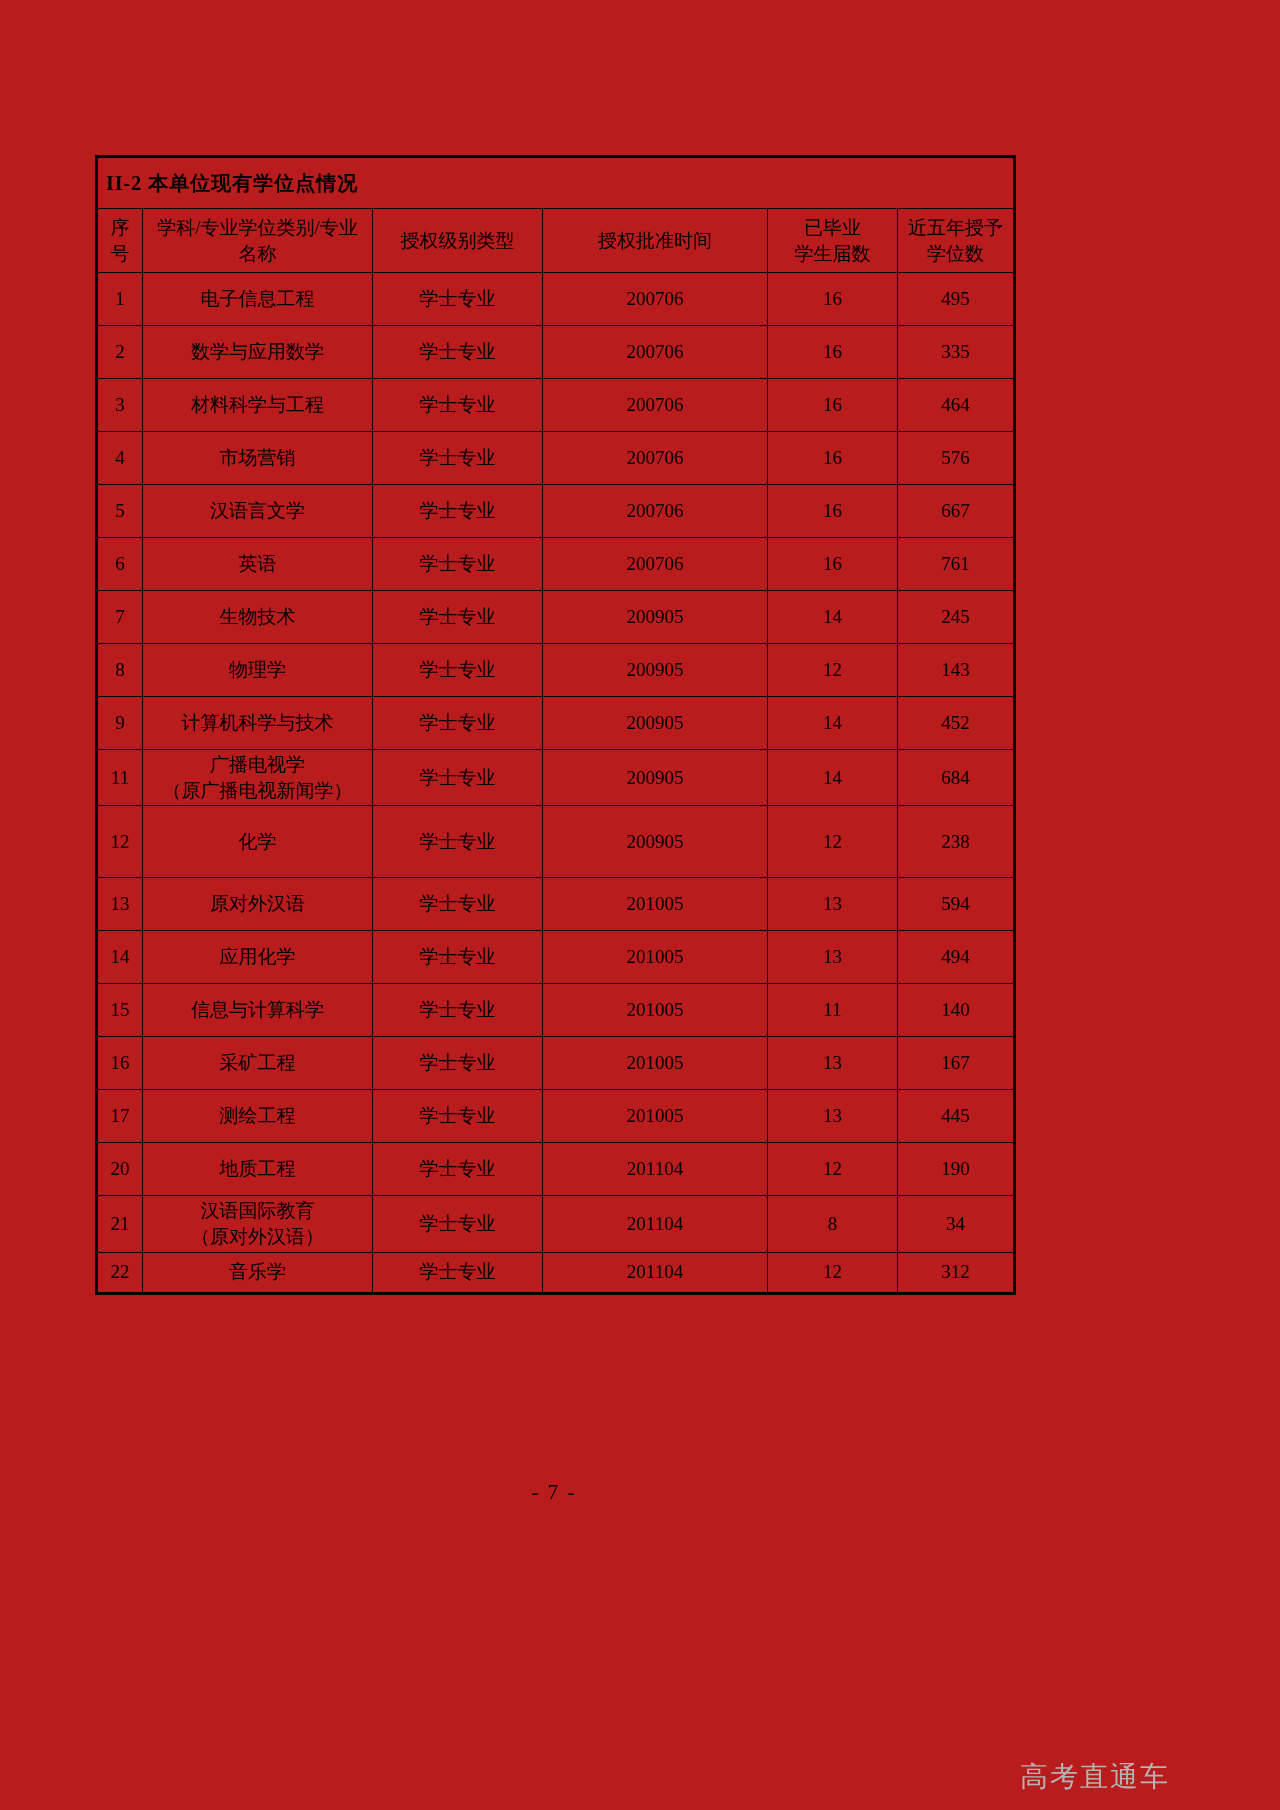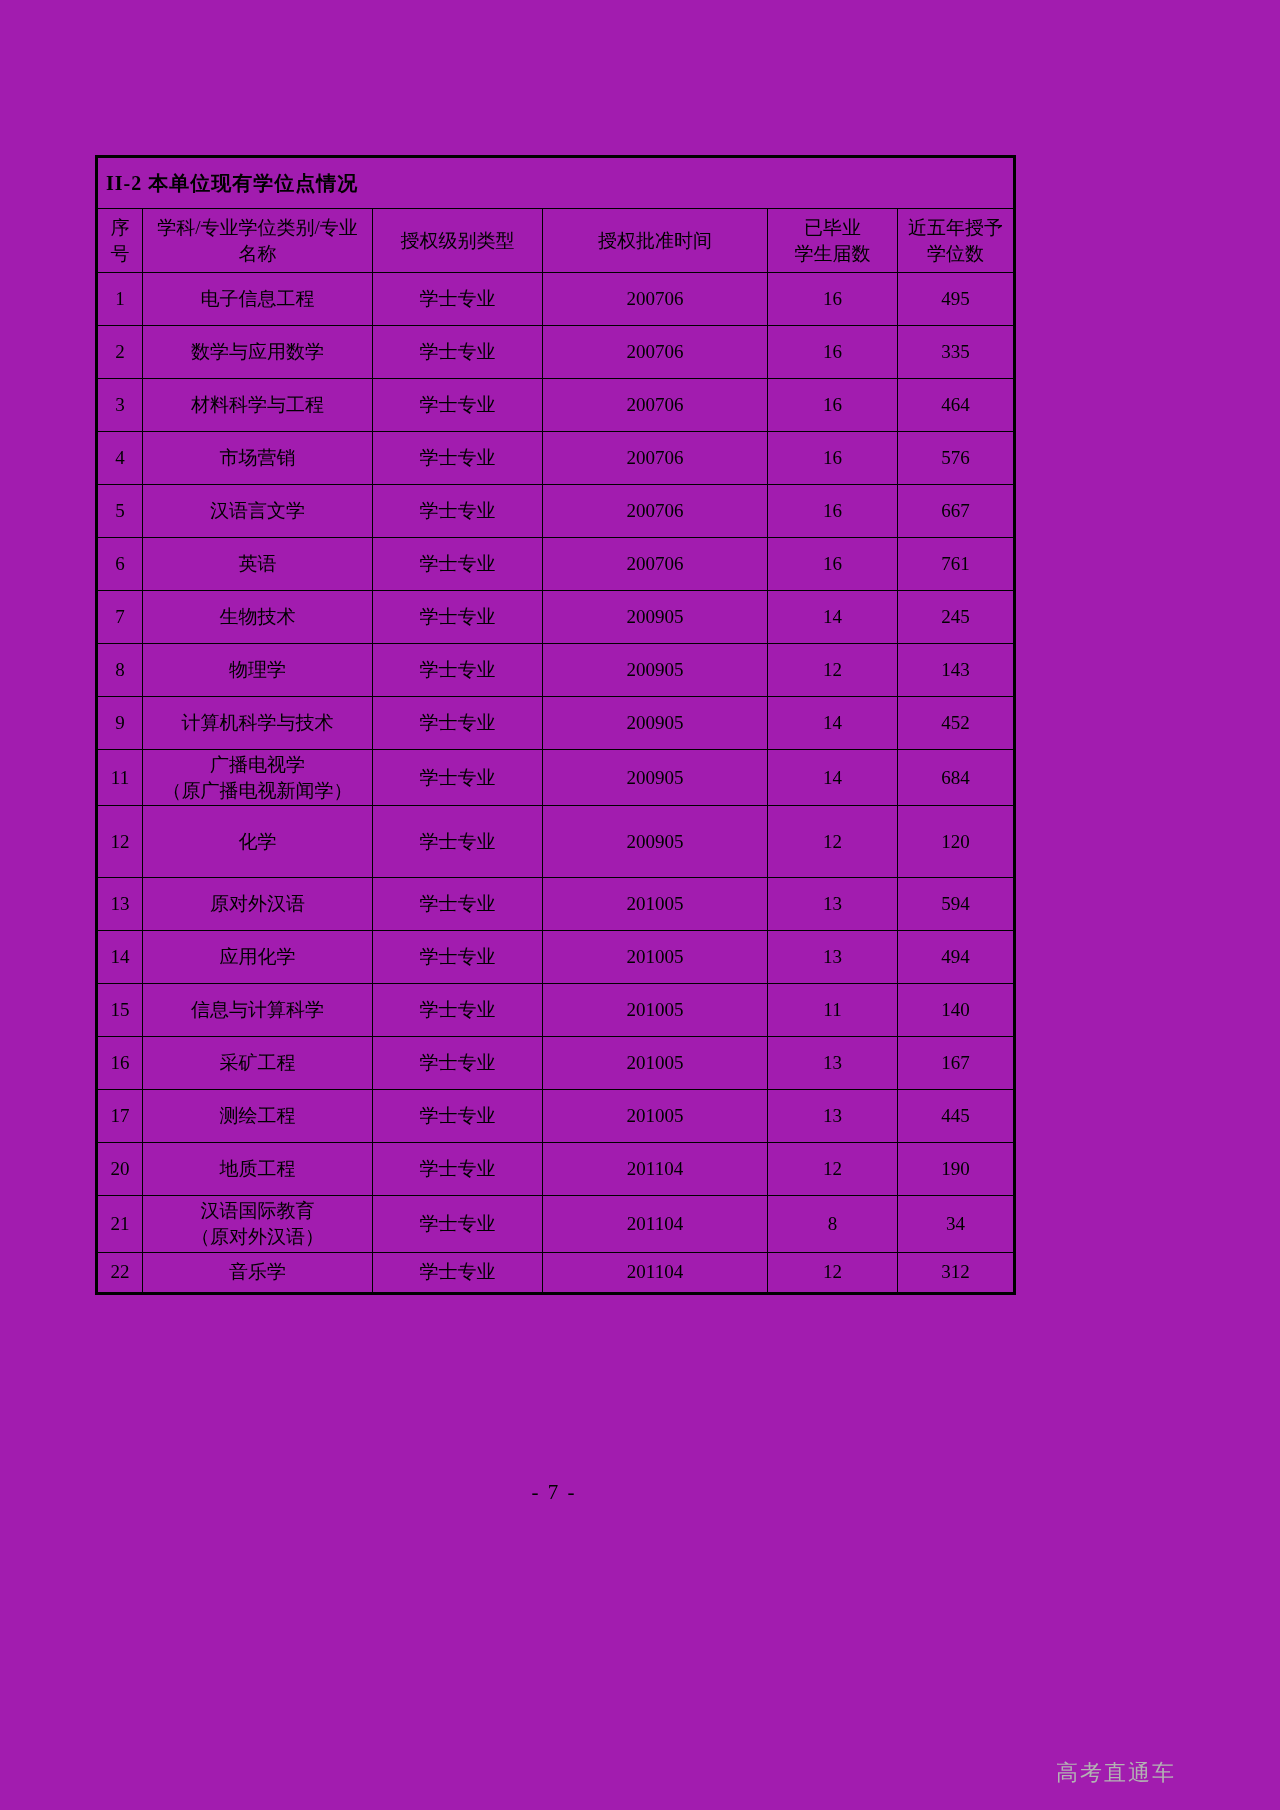--- a/index.html
+++ b/index.html
@@ -2,21 +2,21 @@
 <html><head>
 <meta charset="utf-8">
 <style>
   * { margin: 0; padding: 0; box-sizing: border-box; }
   html, body { background: #e9e9e9; }
   body { font-family: "Liberation Serif", serif; }
   .page {
     position: relative;
     width: 1280px;
     height: 1810px;
-    background: #a21caf;
+    background: #b91c1c;
     margin: 0 auto;
     overflow: hidden;
     color: #000;
   }
   table.degree-table {
     position: absolute;
     left: 95px;
     top: 155px;
     width: 918px;
     border-collapse: collapse;
@@ -62,23 +62,23 @@
     position: absolute;
     left: 95px;
     width: 918px;
     top: 1480px;
     text-align: center;
     font-size: 21px;
     letter-spacing: 2px;
   }
   .watermark {
     position: absolute;
-    right: 104px;
+    right: 110px;
     top: 1758px;
-    font-size: 22px;
+    font-size: 28px;
     color: #b3b3b3;
     font-family: "Liberation Sans", sans-serif;
     letter-spacing: 2px;
     margin-left: 46px;
   }
 </style>
 </head>
 <body>
 
 <div class="page">
@@ -201,21 +201,21 @@
     <td class="c-cohorts">14</td>
     <td class="c-degrees">684</td>
   </tr>
 
   <tr>
     <td class="c-index">12</td>
     <td class="c-name">化学</td>
     <td class="c-level">学士专业</td>
     <td class="c-date">200905</td>
     <td class="c-cohorts">12</td>
-    <td class="c-degrees">120</td>
+    <td class="c-degrees">238</td>
   </tr>
 
   <tr>
     <td class="c-index">13</td>
     <td class="c-name">原对外汉语</td>
     <td class="c-level">学士专业</td>
     <td class="c-date">201005</td>
     <td class="c-cohorts">13</td>
     <td class="c-degrees">594</td>
   </tr>

